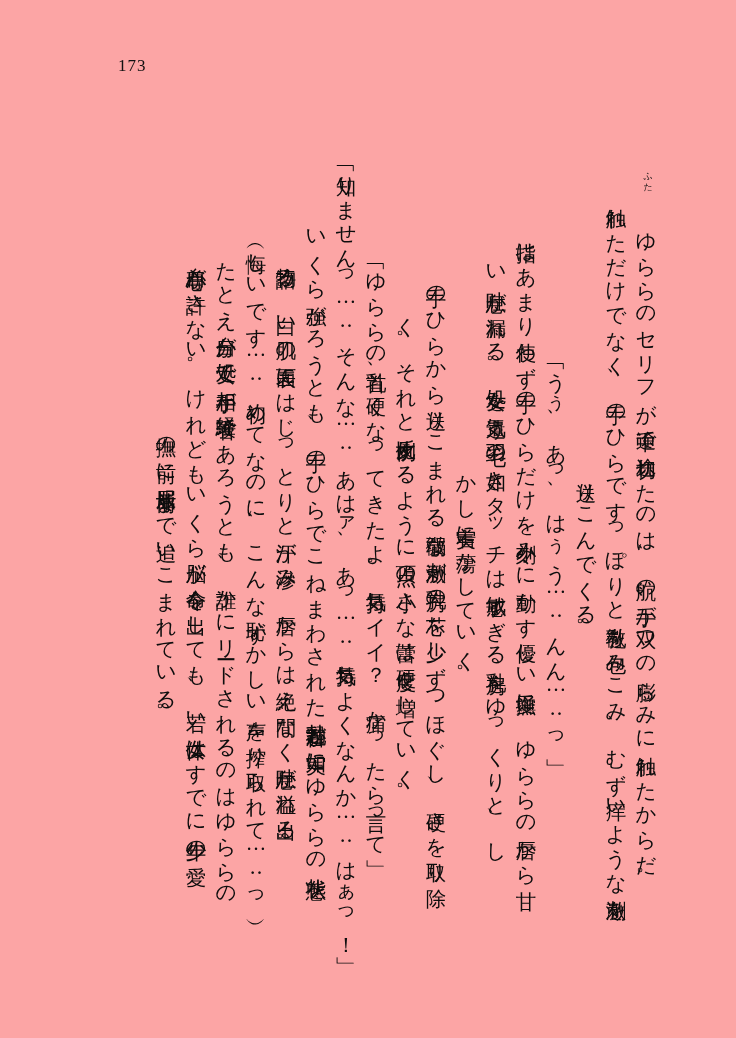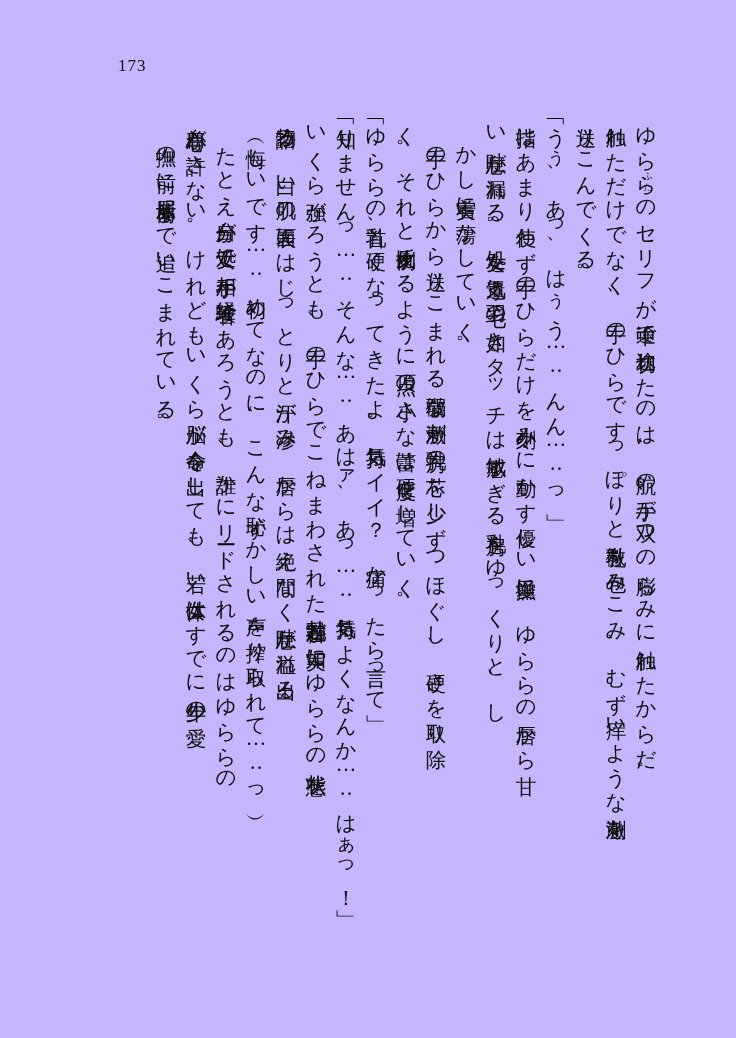--- a/index.html
+++ b/index.html
@@ -11,21 +11,22 @@
     width: 736px;
     height: 1038px;
     font-family: "Liberation Serif", "DejaVu Serif", serif;
     color: #111111;
     overflow: hidden;
     position: relative;
   }
   .page {
     position: absolute;
     inset: 0;
-    background: #c4b5fd;
+    background: #fca5a5;
+    text-align: center;
   }
   .page-number {
     position: absolute;
     top: 56px;
     left: 118px;
     font-size: 17px;
     letter-spacing: 1px;
     color: #111;
     font-family: "Liberation Serif", "DejaVu Serif", serif;
   }

